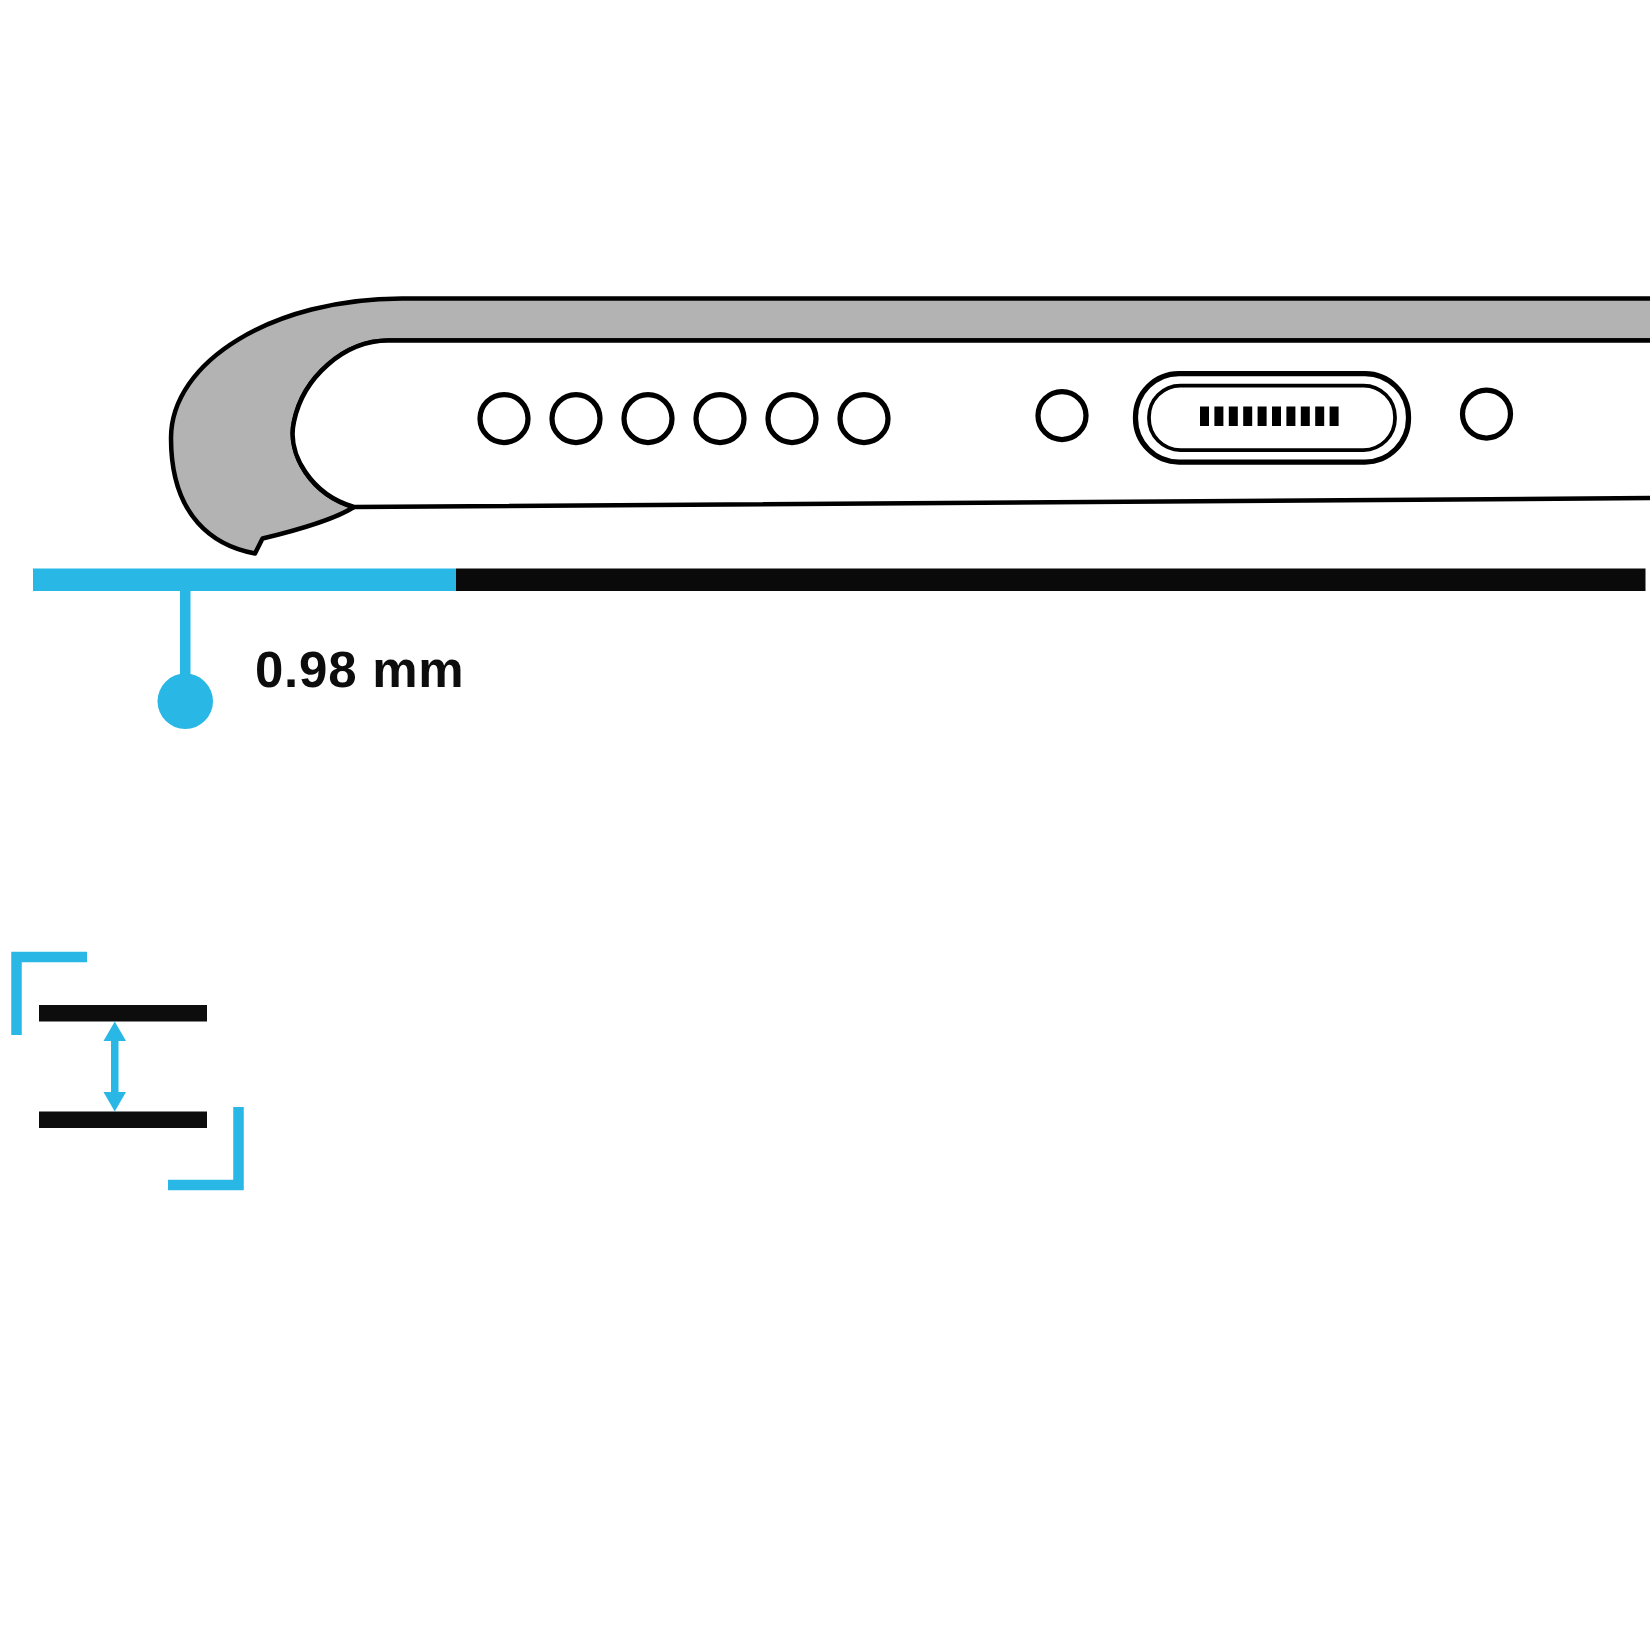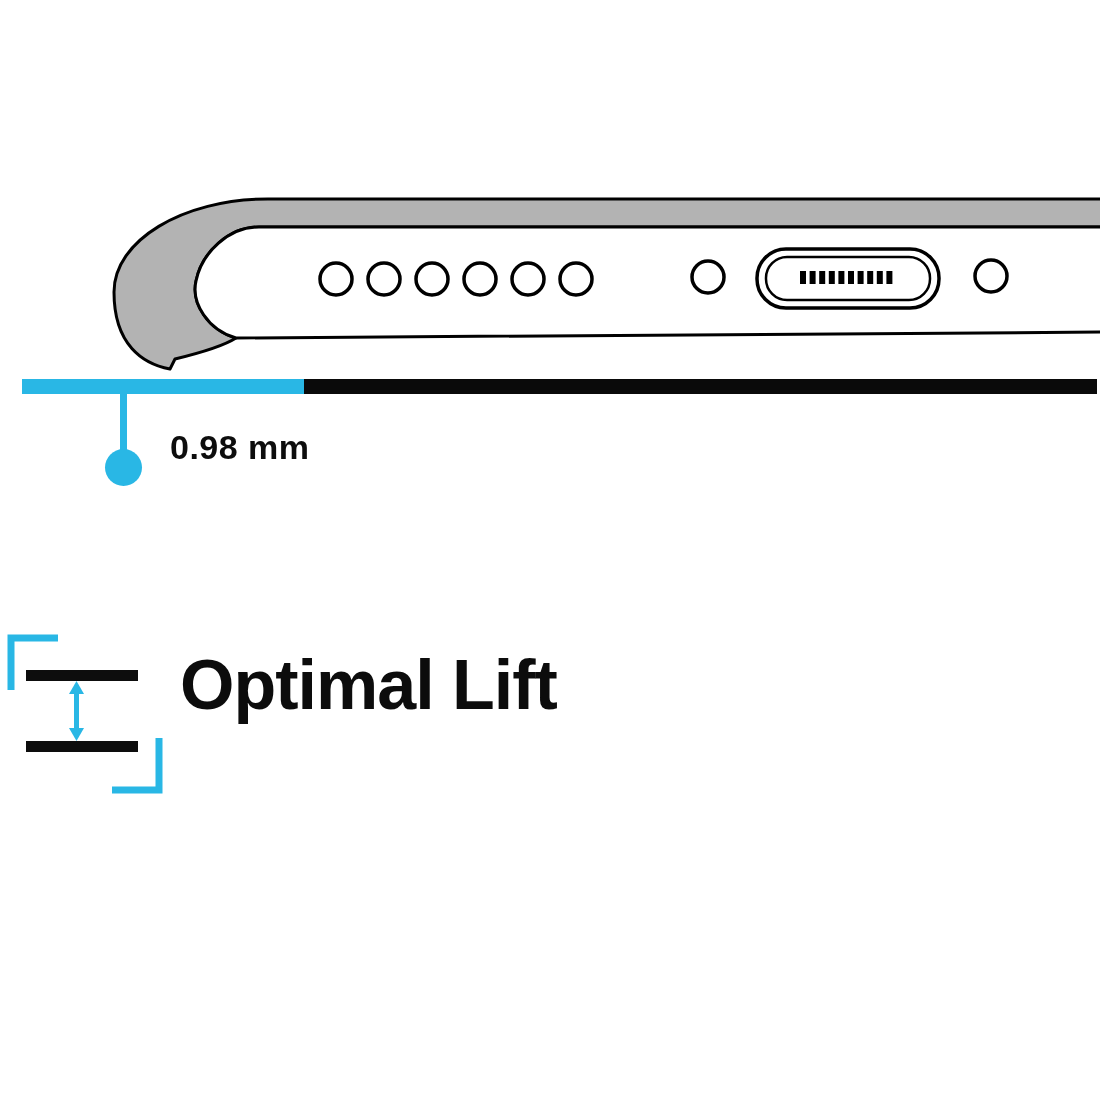--- a/index.html
+++ b/index.html
@@ -71,15 +71,14 @@
     <rect x="26" y="42" width="112" height="11" fill="#0d0d0d"></rect>
     <rect x="26" y="113" width="112" height="11" fill="#0d0d0d"></rect>
     <g fill="#29B7E5">
       <rect x="74" y="64" width="5" height="38"></rect>
       <polygon points="76.5,53 69,66 84,66"></polygon>
       <polygon points="76.5,113 69,100 84,100"></polygon>
     </g>
     <path d="M 112 162 L 159 162 L 159 110" fill="none" stroke="#29B7E5" stroke-width="7"></path>
   </svg>
 
-  <h1 class="abs title">Optimal Lift</h1>
 
 </div>
 
 </body></html>

